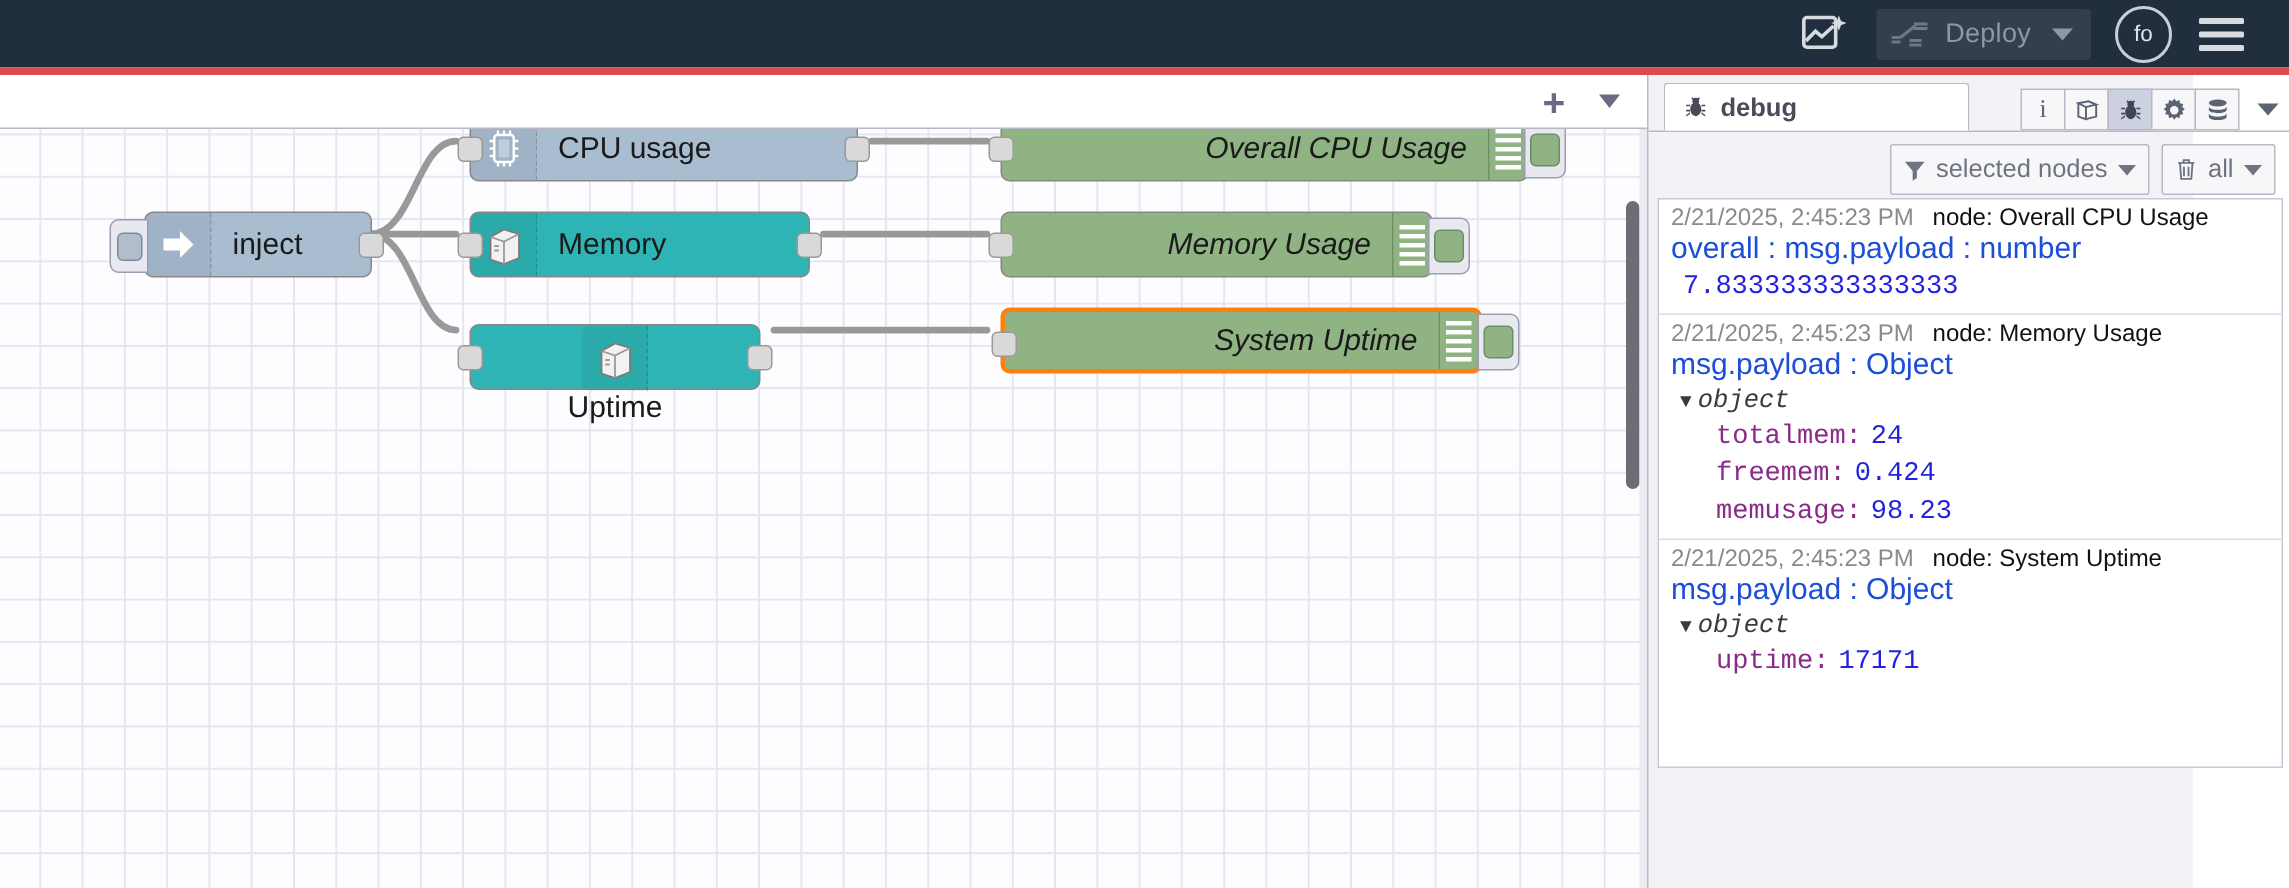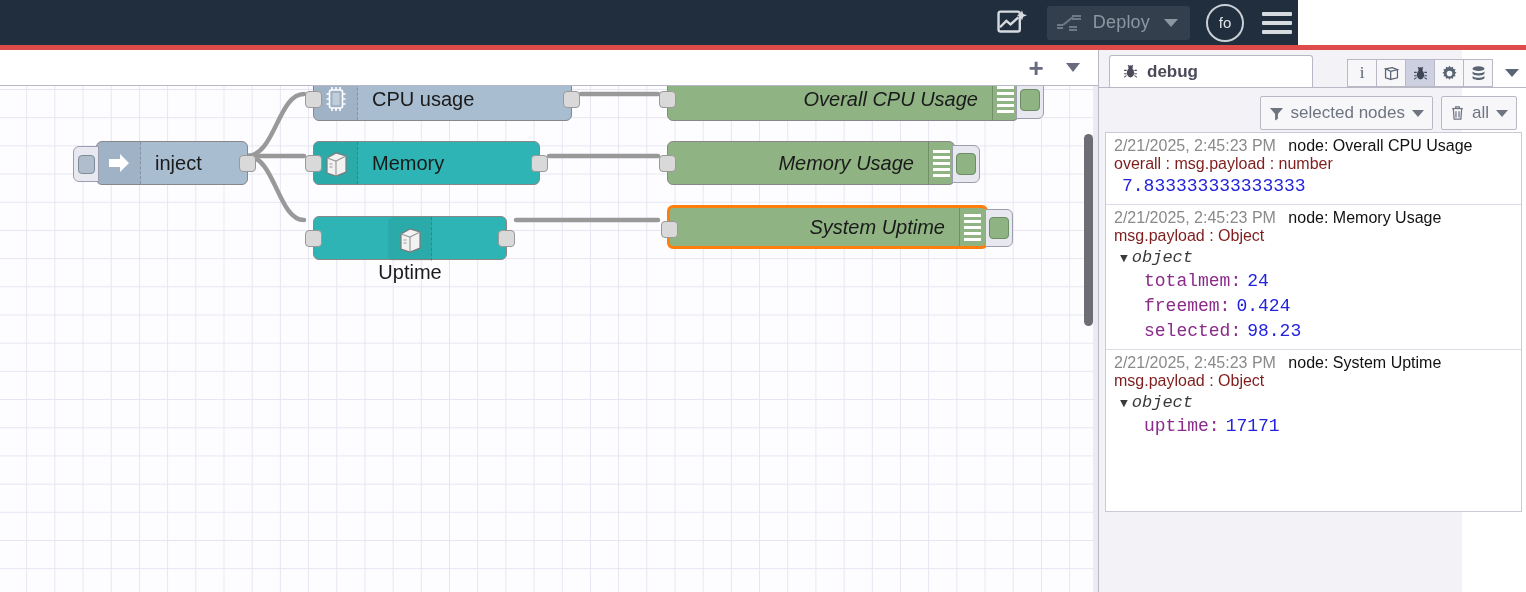--- a/index.html
+++ b/index.html
@@ -5,23 +5,23 @@
   * { box-sizing: border-box; margin: 0; padding: 0; }
   html, body {
     width: 1526px; height: 592px;
     font-family: "Liberation Sans", sans-serif;
     background: #fff; overflow: hidden;
   }
   #app { position: relative; width: 1526px; height: 592px; }
 
   
   .header {
-    position: absolute; top: 0; left: 0; width: 1298px; height: 45px;
+    position: absolute; top: 0; left: 0; width: 1526px; height: 45px;
     background: #212e3d; display: flex; align-items: center;
-    justify-content: flex-end; padding-right: 6px;
+    justify-content: flex-end; padding-right: 30px;
   }
   .header-accent {
     position: absolute; top: 45px; left: 0; width: 1526px; height: 5px;
     background: #dd4b4b;
   }
   .hdr-btn {
     display: flex; align-items: center; justify-content: center;
     color: #d6dbe0; cursor: pointer;
   }
   .gen-icon { width: 42px; height: 42px; margin-right: 14px; }
@@ -191,21 +191,21 @@
   .msglist {
     position: absolute; top: 82px; left: 6px; width: 417px; height: 380px;
     background: #fff; border: 1px solid #c9c9d8; overflow: hidden;
   }
   .msg { border-bottom: 1px solid #dcdce6; padding: 4px 0 6px 8px; }
   .msg:last-child { border-bottom: none; }
   .msg-head { font-size: 16px; white-space: nowrap; }
   .msg-time { color: #8a8a8a; }
   .msg-node { color: #111; margin-left: 8px; }
   .msg-topic {
-    font-size: 16px; color: #7f1d1d; font-family: "Liberation Sans", sans-serif;
+    font-size: 20px; color: #1d4ed8; font-family: "Liberation Sans", sans-serif;
   }
   .msg-value {
     font-size: 18px; color: #2323dd; font-family: "Liberation Mono", monospace;
     padding: 3px 0 2px 8px;
   }
   .obj-toggle {
     font-size: 17px; color: #3a3a3a; font-family: "Liberation Mono", monospace;
     font-style: italic; padding: 3px 0 1px 6px; cursor: pointer;
   }
   .obj-toggle .arrow { font-style: normal; font-size: 13px; margin-right: 4px; }
@@ -481,21 +481,21 @@
         <div class="obj-toggle">
           <span class="arrow">▼</span><span>object</span>
         </div>
         <div class="obj-prop">
           <span class="obj-key">totalmem:</span><span class="obj-val">24</span>
         </div>
         <div class="obj-prop">
           <span class="obj-key">freemem:</span><span class="obj-val">0.424</span>
         </div>
         <div class="obj-prop">
-          <span class="obj-key">selected:</span><span class="obj-val">98.23</span>
+          <span class="obj-key">memusage:</span><span class="obj-val">98.23</span>
         </div>
       </div>
 
       <div class="msg">
         <div class="msg-head">
           <span class="msg-time">2/21/2025, 2:45:23 PM</span>
           <span class="msg-node">node: System Uptime</span>
         </div>
         <div class="msg-topic">msg.payload : Object</div>
         <div class="obj-toggle">

